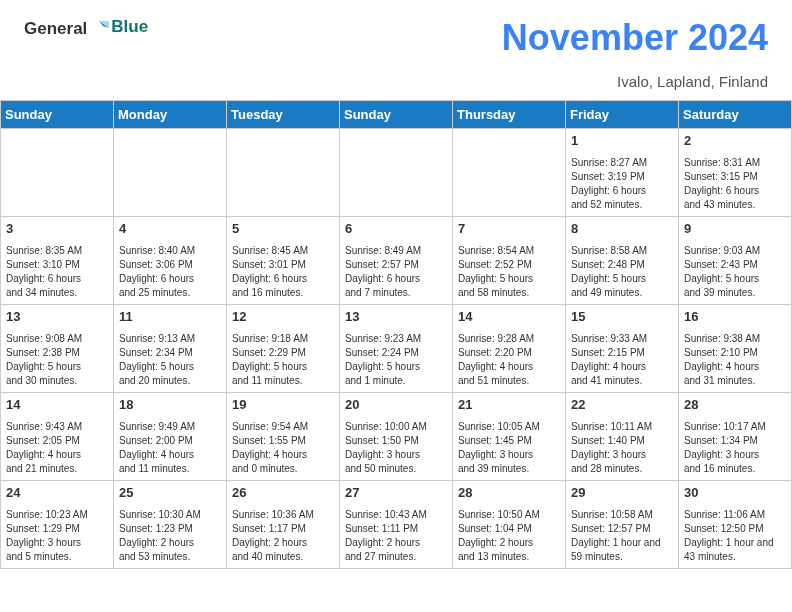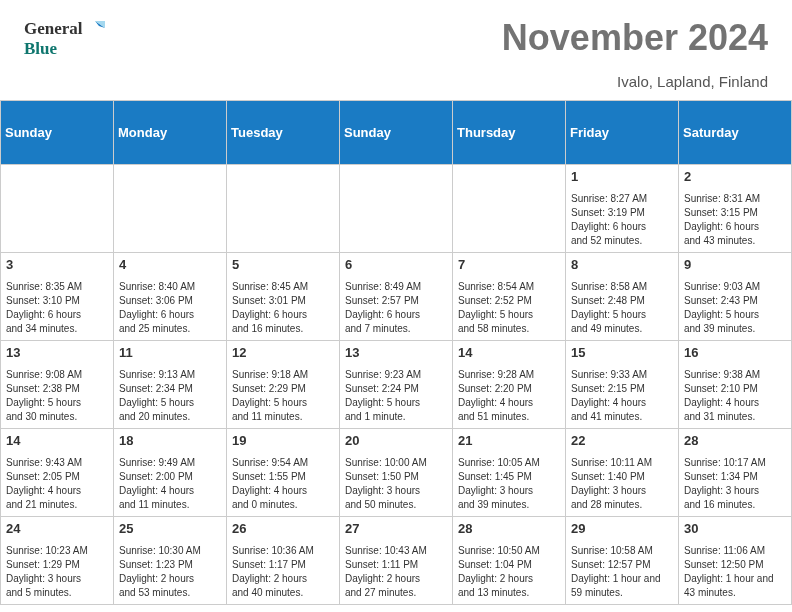--- a/index.html
+++ b/index.html
@@ -20,40 +20,40 @@
       display: flex;
       align-items: center;
       gap: 4px;
     }
     .header-right {
       text-align: right;
     }
     .month-title {
       font-size: 36px;
       font-weight: bold;
-      color: #737373;
+      color: #3b82f6;
       line-height: 1.1;
     }
     .location {
       font-size: 15px;
       color: #555;
       margin-top: 15px;
     }
     .calendar {
       width: 100%;
       border-collapse: collapse;
       table-layout: fixed;
       margin: 0;
     }
     .calendar th {
       background: #1a7bc4;
       color: #fff;
       font-size: 13px;
       font-weight: bold;
-      padding: 24px 4px;
+      padding: 6px 4px;
       text-align: left;
       border: 1px solid #ccc;
     }
     .calendar td {
       border: 1px solid #ccc;
       vertical-align: top;
       padding: 4px 5px;
       font-size: 10.5px;
       color: #333;
       height: 78px;
@@ -73,21 +73,21 @@
     }
     .empty-cell {
       background: #fff;
     }
   </style>
 </head>
 <body>
 
 <div class="header">
   <div class="logo">
-    <div style="display:flex;flex-direction:column;line-height:1.1;font-family:Liberation Serif, serif;">
+    <div style="display:flex;flex-direction:row;line-height:1.1;">
       <span style="display:flex;align-items:center;">
         <span style="font-size:17px;font-weight:bold;color:#333;">General</span>
         <svg width="22" height="22" viewBox="0 0 22 22" style="margin-left:2px;">
           <polygon points="10,3 20,10 14,8" fill="#1a7bc4"></polygon>
           <polygon points="10,3 20,3 20,10" fill="#7ec8e8" opacity="0.7"></polygon>
         </svg>
       </span>
       <span style="font-size:17px;font-weight:bold;color:#0f766e;">Blue</span>
     </div>
   </div>

